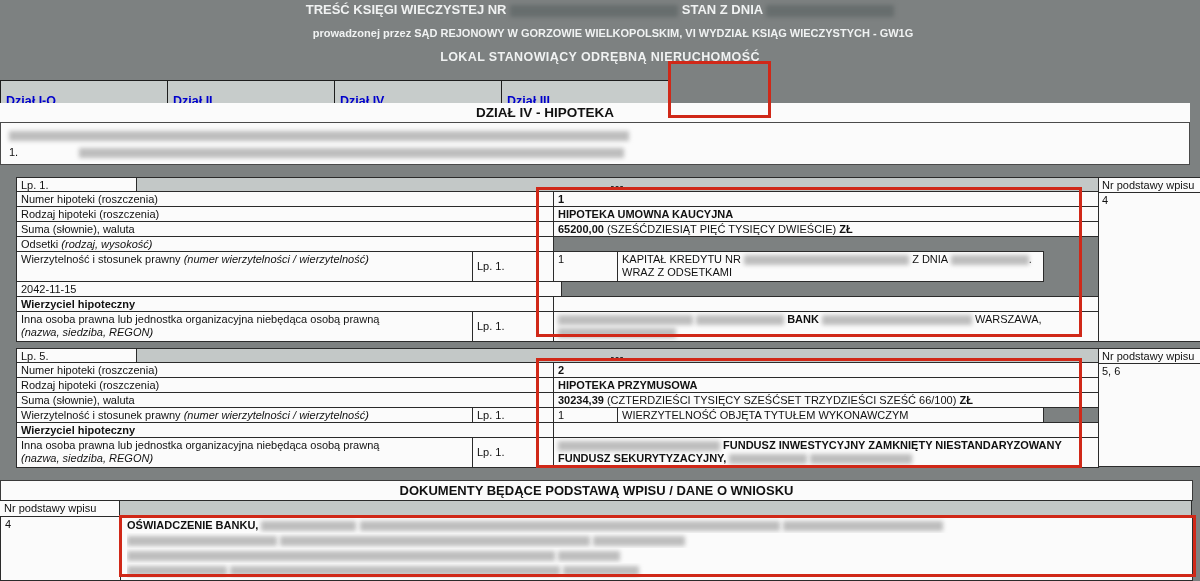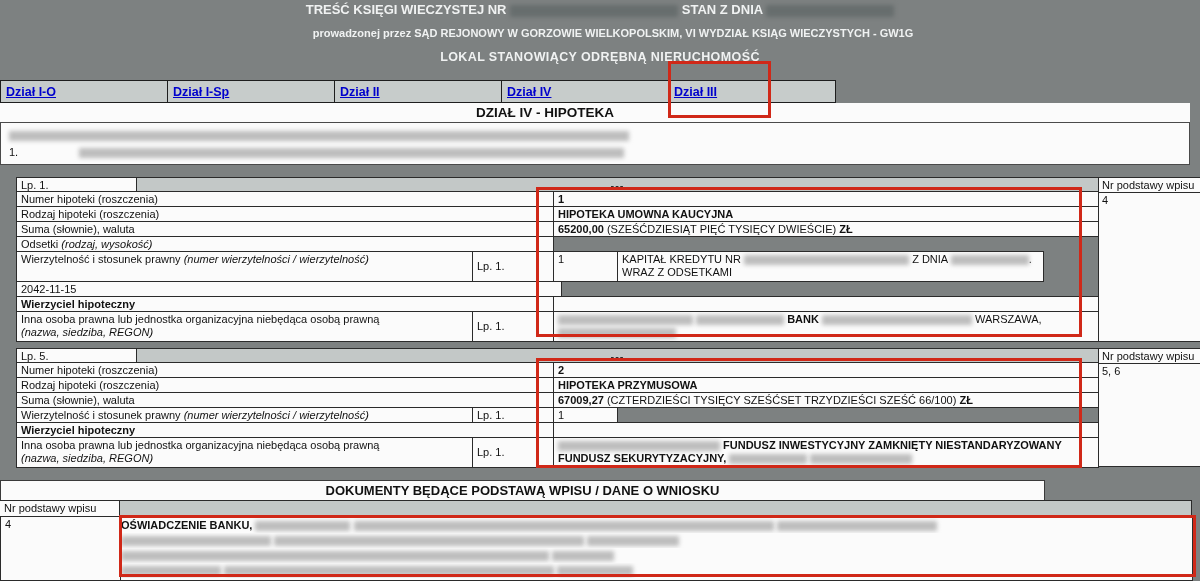--- a/index.html
+++ b/index.html
@@ -11,21 +11,21 @@
   .hdr-l1{margin-top:2px;font-size:13px;font-weight:bold;}
   .hdr-l2{margin-top:10px;font-size:11px;font-weight:bold;padding-left:26px;}
   .hdr-l3{margin-top:11px;font-size:12.5px;font-weight:bold;letter-spacing:.4px;}
 
   
   .rd{display:inline-block;height:10px;border-radius:1px;background:#bdbdbd;
       filter:blur(2px);vertical-align:middle;}
   .rd.on-gray{background:#676d6d;height:12px;}
 
   
-  .tabbar{position:absolute;left:0;top:80px;width:840px;height:23px;display:flex;}
+  .tabbar{position:absolute;left:0;top:80px;width:840px;height:41px;display:flex;}
   .tab{flex:0 0 168px;box-sizing:border-box;background:#c7cccb;border:1px solid #1e1e1e;
        margin-left:-1px;display:flex;align-items:center;padding-left:5px;}
   .tab:first-child{margin-left:0;}
   .tab a{color:#0000cc;font-weight:bold;font-size:12.5px;text-decoration:underline;cursor:pointer;}
 
   .dzial-title{position:absolute;left:0;top:103px;width:1190px;height:22px;box-sizing:border-box;
        background:#fbfbfb;border-bottom:1px solid #3a3a3a;text-align:center;font-weight:bold;
        font-size:13.5px;line-height:19px;padding-right:100px;}
 
   .notice{position:absolute;left:0;top:122px;width:1190px;height:43px;box-sizing:border-box;
@@ -51,30 +51,30 @@
   .w-valsub{width:65px;} .w-valrest{width:427px;}
   .h1{height:16px;} .h2{height:31px;} .hlp{height:15px;}
 
   .basis-col{position:absolute;left:1082px;top:0;width:109px;}
   .basis-head{box-sizing:border-box;background:#fbfbfb;border:1px solid #2b2b2b;height:16px;
        font-size:11px;line-height:13px;padding:1px 3px;}
   .basis-val{box-sizing:border-box;background:#fbfbfb;border:1px solid #2b2b2b;margin-top:-1px;
        font-size:11px;line-height:13px;padding:1px 3px;}
 
   
-  .docs-title{position:absolute;left:0;top:480px;width:1045px;height:21px;box-sizing:border-box;
+  .docs-title{position:absolute;left:0;top:480px;width:1193px;height:21px;box-sizing:border-box;
        background:#fbfbfb;border:1px solid #3a3a3a;text-align:center;font-weight:bold;
        font-size:13px;line-height:19px;}
   .docs-colrow{position:absolute;left:0;top:500px;width:1193px;height:17px;display:flex;}
   .docs-colrow .tcell{margin-top:0;}
   .docs-body{position:absolute;left:0;top:516px;width:1193px;height:65px;display:flex;}
   .docs-nr{box-sizing:border-box;width:121px;background:#fbfbfb;border:1px solid #2b2b2b;
        font-size:11px;padding:1px 4px;}
   .docs-content{box-sizing:border-box;width:1073px;margin-left:-1px;background:#fbfbfb;
-       border:1px solid #2b2b2b;font-size:11px;padding:1px 0;}
+       border:1px solid #2b2b2b;font-size:11px;padding:1px 6px;}
   .docs-content .dline{height:15px;line-height:15px;white-space:nowrap;overflow:hidden;}
 
   
   .redbox{position:absolute;border:3px solid #d02818;box-sizing:border-box;
        pointer-events:none;z-index:50;}
 </style>
 </head>
 <body>
 
 <div class="page">
@@ -88,23 +88,20 @@
     </div>
     <div class="hdr-l2">prowadzonej przez SĄD REJONOWY W GORZOWIE WIELKOPOLSKIM, VI WYDZIAŁ KSIĄG WIECZYSTYCH - GW1G</div>
     <div class="hdr-l3">LOKAL STANOWIĄCY ODRĘBNĄ NIERUCHOMOŚĆ</div>
   </div>
 
   <div class="tabbar">
     <div class="tab">
         <a>Dział I-O</a>
       </div>
     <div class="tab">
-        <a>Dział I-Sp</a>
-      </div>
-    <div class="tab">
         <a>Dział II</a>
       </div>
     <div class="tab">
         <a>Dział IV</a>
       </div>
     <div class="tab">
         <a>Dział III</a>
       </div>
   </div>
 
@@ -170,26 +167,27 @@
     <div class="trow">
       <div class="tcell w-label-full h1">Numer hipoteki (roszczenia)</div>
       <div class="tcell w-val h1 b">2</div>
     </div>
     <div class="trow">
       <div class="tcell w-label-full h1">Rodzaj hipoteki (roszczenia)</div>
       <div class="tcell w-val h1 b">HIPOTEKA PRZYMUSOWA</div>
     </div>
     <div class="trow">
       <div class="tcell w-label-full h1">Suma (słownie), waluta</div>
-      <div class="tcell w-val h1"><span class="b">67009,27</span> <span>(CZTERDZIEŚCI TYSIĘCY SZEŚĆSET TRZYDZIEŚCI SZEŚĆ 66/100)</span> <span class="b">ZŁ</span></div>
+      <div class="tcell w-val h1"><span class="b">30234,39</span> <span>(CZTERDZIEŚCI TYSIĘCY SZEŚĆSET TRZYDZIEŚCI SZEŚĆ 66/100)</span> <span class="b">ZŁ</span></div>
     </div>
     <div class="trow">
       <div class="tcell w-label h1"><span>Wierzytelność i stosunek prawny</span> <span class="i">(numer wierzytelności / wierzytelność)</span></div>
       <div class="tcell w-lp h1">Lp. 1.</div>
       <div class="tcell w-valsub h1">1</div>
+      <div class="tcell w-valrest h1">WIERZYTELNOŚĆ OBJĘTA TYTUŁEM WYKONAWCZYM</div>
     </div>
     <div class="trow">
       <div class="tcell w-label-full h1 b">Wierzyciel hipoteczny</div>
       <div class="tcell w-val h1"></div>
     </div>
     <div class="trow">
       <div class="tcell w-label h2"><span>Inna osoba prawna lub jednostka organizacyjna niebędąca osobą prawną</span><br><span class="i">(nazwa, siedziba, REGON)</span></div>
       <div class="tcell w-lp h2 vc">Lp. 1.</div>
       <div class="tcell w-val h2"><span class="rd" style="width:162px"></span> <span class="b">FUNDUSZ INWESTYCYJNY ZAMKNIĘTY NIESTANDARYZOWANY FUNDUSZ SEKURYTYZACYJNY,</span> <span class="rd" style="width:78px"></span> <span class="rd" style="width:102px"></span></div>
     </div>

